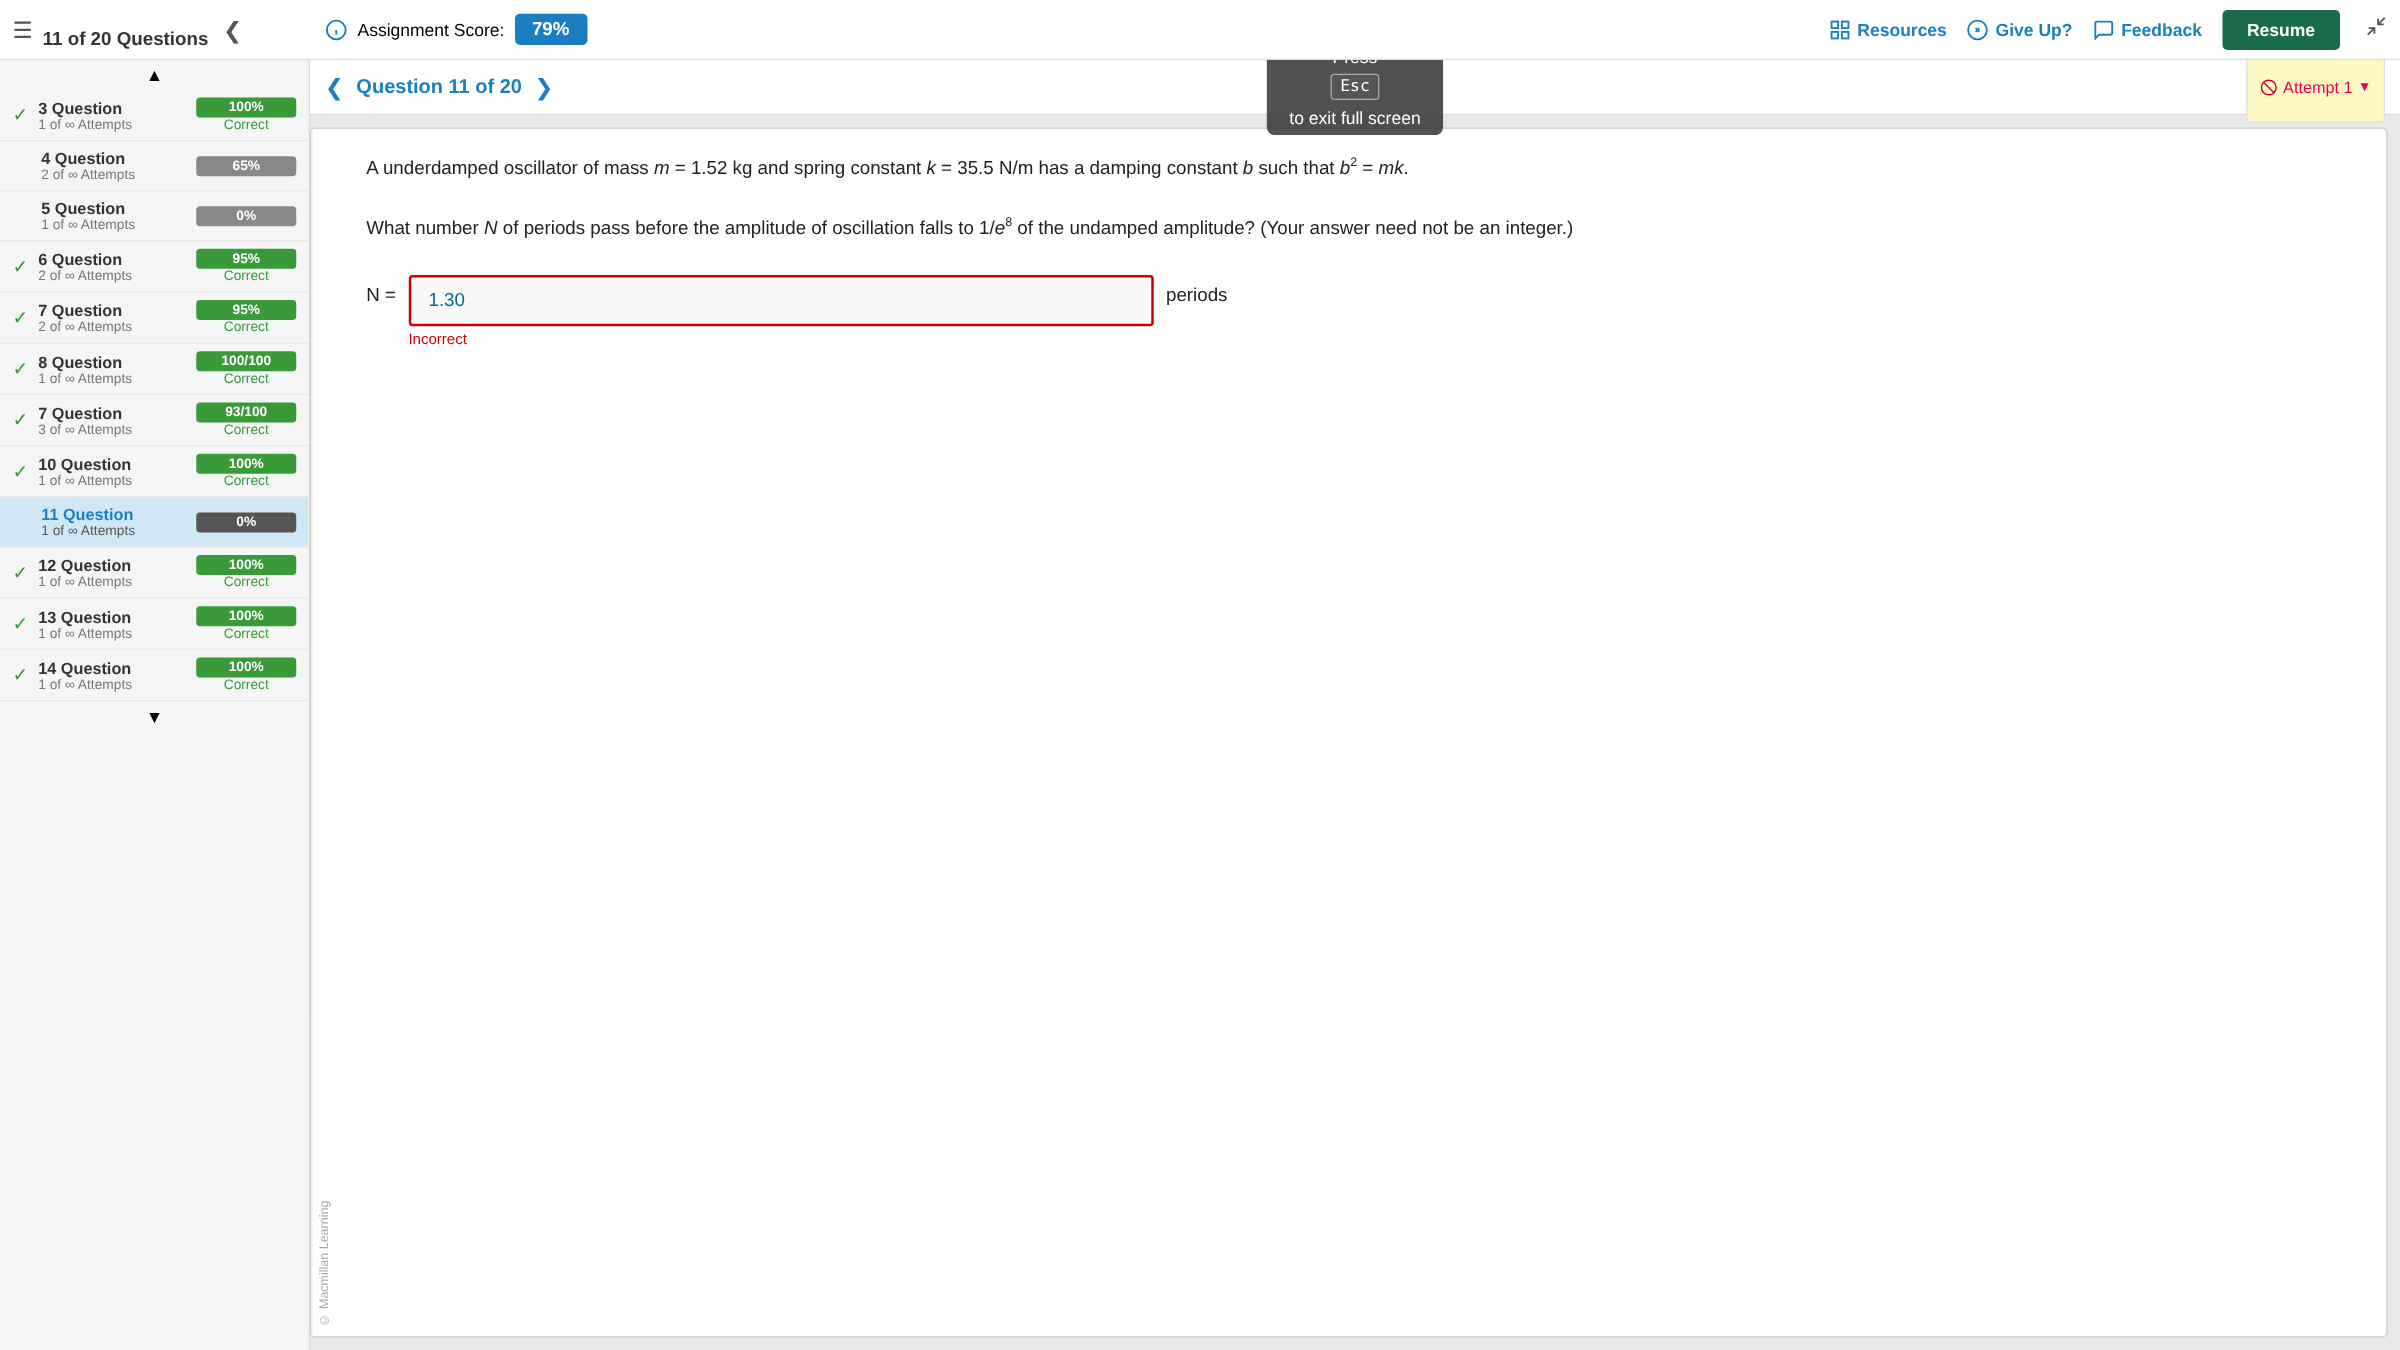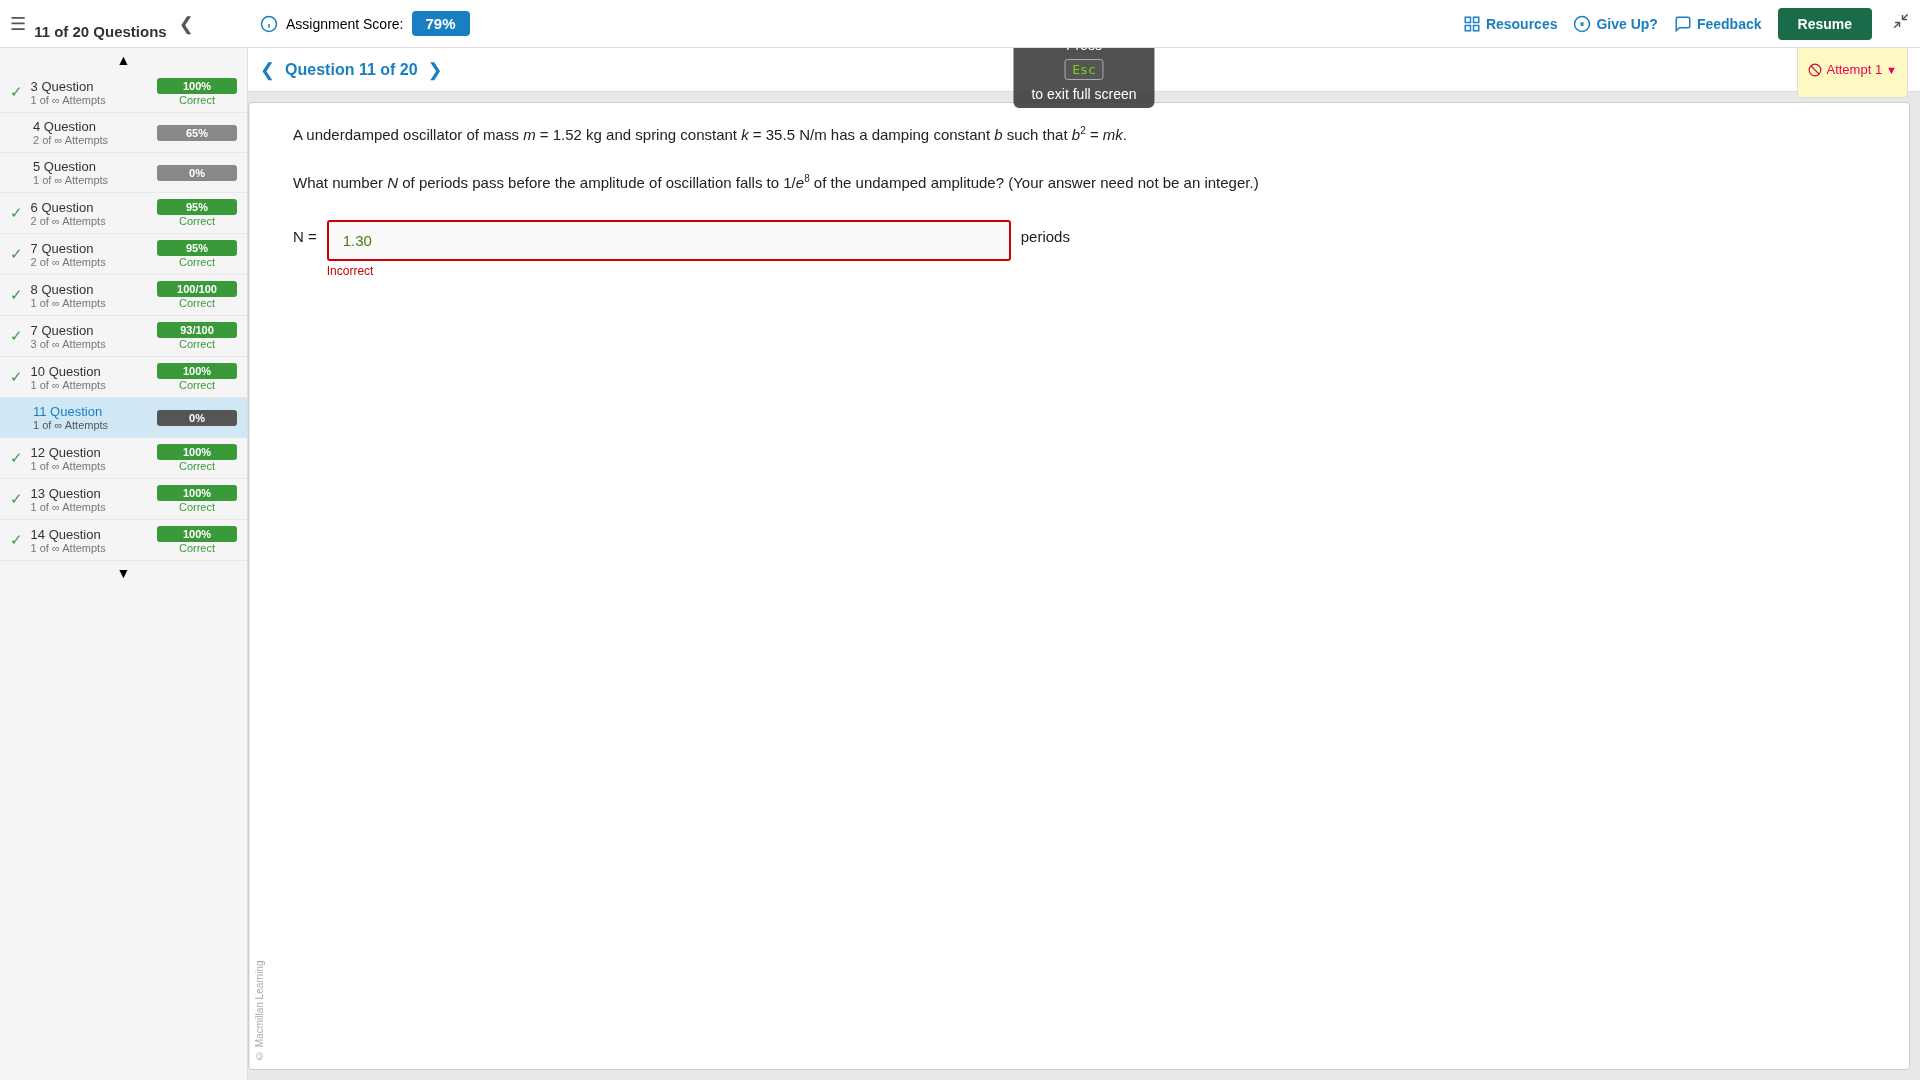--- a/index.html
+++ b/index.html
@@ -77,21 +77,21 @@
       align-items: center;
       padding: 6px 10px;
       border-bottom: 1px solid #e8e8e8;
       cursor: pointer;
       gap: 6px;
     }
     .sidebar-item.active {
       background: #d0e8f5;
     }
     .sidebar-item-info { flex: 1; min-width: 0; }
-    .sidebar-item-title { font-size: 13px; font-weight: 400; color: #333; }
+    .sidebar-item-title { font-size: 13px; font-weight: 700; color: #333; }
     .sidebar-item.active .sidebar-item-title { color: #1a7fc1; }
     .sidebar-item-attempts { font-size: 11px; color: #777; }
     .sidebar-item.active .sidebar-item-attempts { color: #555; }
     .progress-bar-container { width: 80px; text-align: center; }
     .progress-bar {
       height: 16px; border-radius: 3px; display: flex;
       align-items: center; justify-content: center;
       font-size: 11px; font-weight: bold; color: #fff;
     }
     .progress-bar.green { background: #3a9a3a; }
@@ -132,21 +132,21 @@
       color: #fff;
       padding: 6px 18px;
       border-radius: 6px;
       font-size: 14px;
       display: flex;
       align-items: center;
       gap: 6px;
       flex-direction: column;
     }
     .esc-key {
-      border: 1px solid #aaa; background: #555; color: #84cc16;
+      border: 1px solid #aaa; background: #555; color: #ffffff;
       padding: 2px 7px; border-radius: 3px; font-size: 13px; font-family: monospace;
     }
     .attempt-btn {
       margin-left: auto;
       display: flex; align-items: center; gap: 4px;
       border: 1px solid #ddd; border-radius: 4px;
       padding: 20px 10px; background: #fef9c3; cursor: pointer;
       color: #e05; font-size: 13px;
     }
     .attempt-chevron { font-size: 11px; }
@@ -196,27 +196,27 @@
     }
     .answer-input-container {
       position: relative;
     }
     .answer-input-wrapper {
       border: 2px solid #cc0000;
       border-radius: 3px;
       background: #f9f9f9;
     }
     .answer-input {
-      width: 680px;
+      width: 592px;
       padding: 10px 14px;
       font-size: 15px;
       border: none;
       background: transparent;
       outline: none;
-      color: #4d7c0f;
+      color: #0369a1;
     }
     .incorrect-label {
       color: #cc0000;
       font-size: 12px;
       margin-top: 3px;
     }
     .periods-label {
       font-size: 15px;
       color: #222;
       padding-top: 8px;

